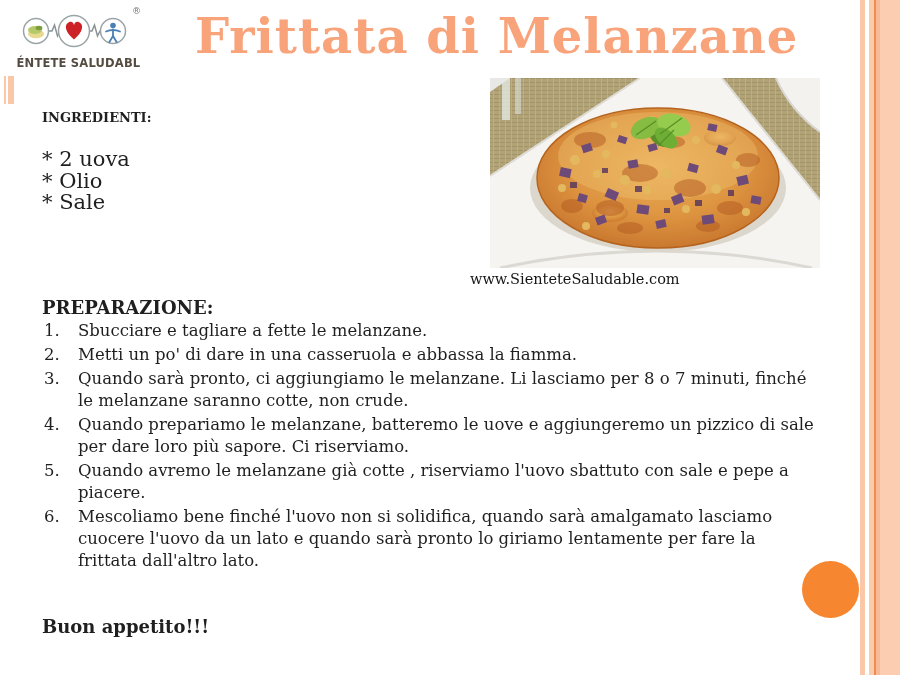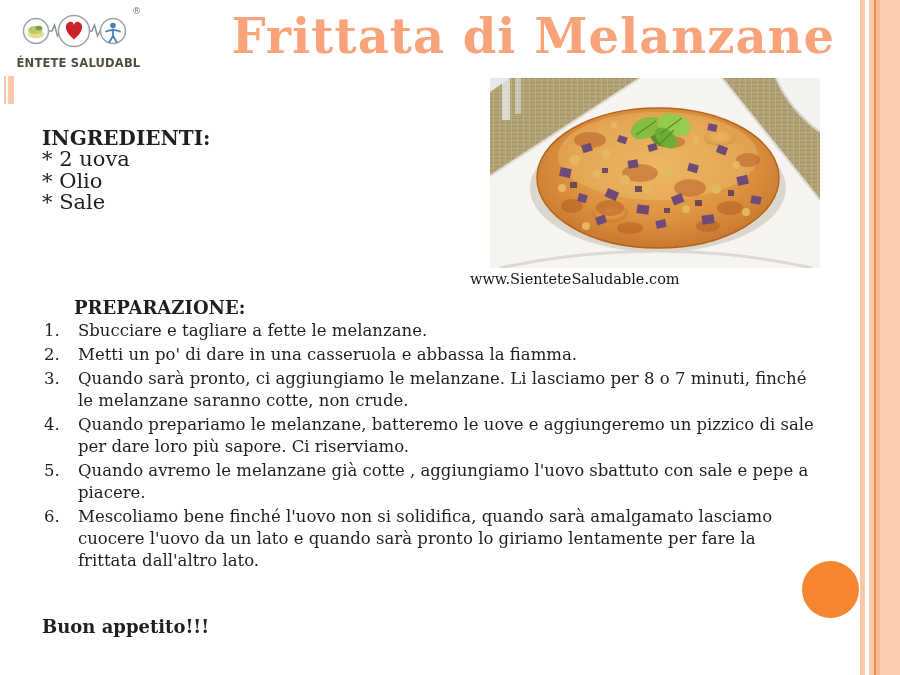--- a/index.html
+++ b/index.html
@@ -16,31 +16,31 @@
   }
   
   .left-accent-thin{position:absolute;left:4px;top:76px;width:2px;height:28px;background:#fac7a9;}
   .left-accent-wide{position:absolute;left:8px;top:76px;width:6px;height:28px;background:#fac7a9;}
   
   .accent-circle{position:absolute;left:802px;top:561px;width:57px;height:57px;border-radius:50%;background:#f6862f;}
 
   .logo{position:absolute;left:16px;top:5px;width:124px;height:68px;}
 
   .title{
-    position:absolute;left:195px;top:8px;width:640px;text-align:right;
+    position:absolute;left:195px;top:8px;width:640px;text-align:left;
     font-size:48px;font-weight:bold;color:#f9a37a;letter-spacing:1px;white-space:nowrap;
   }
 
   .photo{position:absolute;left:490px;top:78px;width:330px;height:190px;}
   .caption{position:absolute;left:470px;top:271px;width:370px;font-size:14.5px;color:#161616;}
 
-  .ing-heading{position:absolute;left:42px;top:126px;font-size:20px;font-weight:bold;}
+  .ing-heading{position:absolute;left:42px;top:110px;font-size:13px;font-weight:bold;}
   .ing-list{position:absolute;left:42px;top:149px;font-size:21px;line-height:21.6px;}
 
-  .prep-heading{position:absolute;left:42px;top:297px;font-size:18px;font-weight:bold;margin-left:32px;}
+  .prep-heading{position:absolute;left:42px;top:297px;font-size:18px;font-weight:bold;}
   .prep-list{position:absolute;left:44px;top:320px;width:772px;font-size:16.5px;line-height:22px;}
   .step{display:flex;margin-bottom:2px;}
   .step-num{flex:0 0 34px;}
   .step-text{flex:1;}
 
   .footer-msg{position:absolute;left:42px;top:616px;font-size:18px;font-weight:bold;}
 </style>
 </head>
 <body>
 
@@ -205,21 +205,21 @@
     <div class="step">
       <span class="step-num">3.</span>
       <span class="step-text">Quando sarà pronto, ci aggiungiamo le melanzane. Li lasciamo per 8 o 7 minuti, finché le melanzane saranno cotte, non crude.</span>
     </div>
     <div class="step">
       <span class="step-num">4.</span>
       <span class="step-text">Quando prepariamo le melanzane, batteremo le uove e aggiungeremo un pizzico di sale per dare loro più sapore. Ci riserviamo.</span>
     </div>
     <div class="step">
       <span class="step-num">5.</span>
-      <span class="step-text">Quando avremo le melanzane già cotte , aggiungiamo l'uovo sbattuto con sale e pepe a piacere.</span>
+      <span class="step-text">Quando avremo le melanzane già cotte , riserviamo l'uovo sbattuto con sale e pepe a piacere.</span>
     </div>
     <div class="step">
       <span class="step-num">6.</span>
       <span class="step-text">Mescoliamo bene finché l'uovo non si solidifica, quando sarà amalgamato lasciamo cuocere l'uovo da un lato e quando sarà pronto lo giriamo lentamente per fare la frittata dall'altro lato.</span>
     </div>
   </div>
 
   <div class="footer-msg">Buon appetito!!!</div>
 
 </div>

